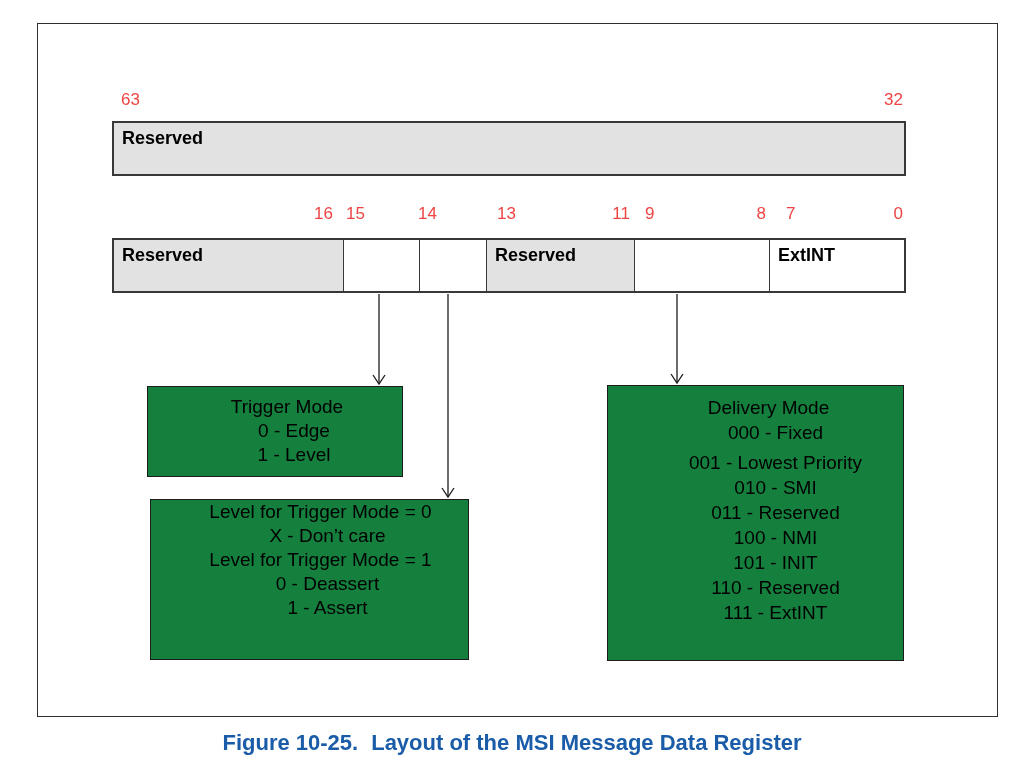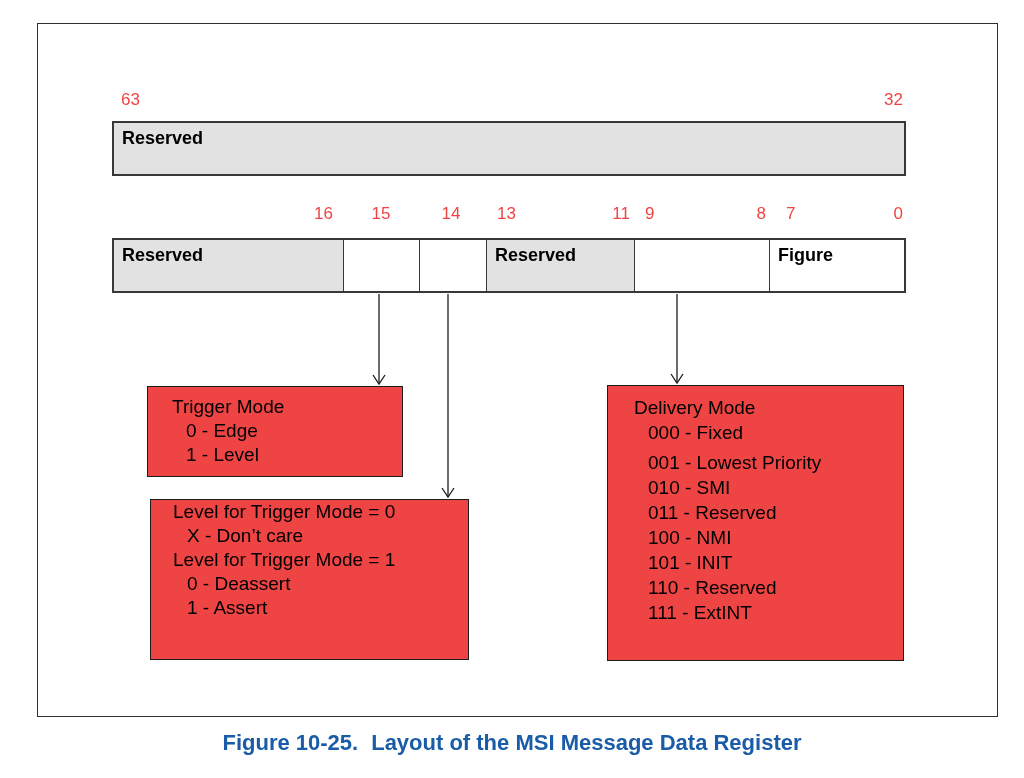--- a/index.html
+++ b/index.html
@@ -21,21 +21,21 @@
     background: #ffffff;
   }
   .bit-label {
     position: absolute;
     font-size: 17px;
     line-height: 20px;
     color: #ef4444;
     white-space: nowrap;
   }
   .bit-label.right { text-align: right; }
-  .bit-label.center { text-align: center; }
+  .bit-label.center { }
   .reg-bar {
     position: absolute;
     left: 112px;
     width: 794px;
     height: 55px;
     border: 2px solid #383838;
     background: #ffffff;
     display: flex;
   }
   .reg-bar.high { top: 121px; }
@@ -55,23 +55,24 @@
   }
   .arrow-overlay {
     position: absolute;
     left: 0; top: 0;
     width: 1024px; height: 778px;
     pointer-events: none;
   }
   .callout {
     position: absolute;
     border: 1.5px solid #1c1c1c;
-    background: #ef4444;
+    background: #15803d;
     font-size: 19px;
     line-height: 24px;
+    text-align: center;
   }
   .callout.trigger { left: 147px; top: 386px; width: 256px; height: 91px; padding-top: 8px; }
   .callout.level   { left: 150px; top: 499px; width: 319px; height: 161px; padding-top: 0; }
   .callout.delivery{ left: 607px; top: 385px; width: 297px; height: 276px; padding-top: 9px; line-height: 25px; }
   .callout .title  { padding-left: 24px; white-space: nowrap; }
   .callout .item   { padding-left: 38px; white-space: nowrap; }
   .callout.delivery .title { padding-left: 26px; }
   .callout.delivery .item  { padding-left: 40px; }
   .callout.delivery .item.gap-above { margin-top: 5px; }
   .callout.level .flush { padding-left: 22px; white-space: nowrap; }
@@ -121,21 +122,21 @@
     <div class="reg-cell gray" style="width:229px;">
       <span class="field-label">Reserved</span>
     </div>
     <div class="reg-cell" style="width:76px;"></div>
     <div class="reg-cell" style="width:67px;"></div>
     <div class="reg-cell gray" style="width:148px;">
       <span class="field-label">Reserved</span>
     </div>
     <div class="reg-cell" style="width:135px;"></div>
     <div class="reg-cell" style="width:135px;">
-      <span class="field-label">Figure</span>
+      <span class="field-label">ExtINT</span>
     </div>
   </div>
 
   <svg class="arrow-overlay" viewBox="0 0 1024 778" xmlns="http://www.w3.org/2000/svg">
     <g stroke="#1c1c1c" stroke-width="1.3" fill="none">
       <line x1="379" y1="294" x2="379" y2="384"></line>
       <polyline points="373,375 379,384 385,375"></polyline>
     </g>
     <g stroke="#1c1c1c" stroke-width="1.3" fill="none">
       <line x1="448" y1="294" x2="448" y2="497"></line>

